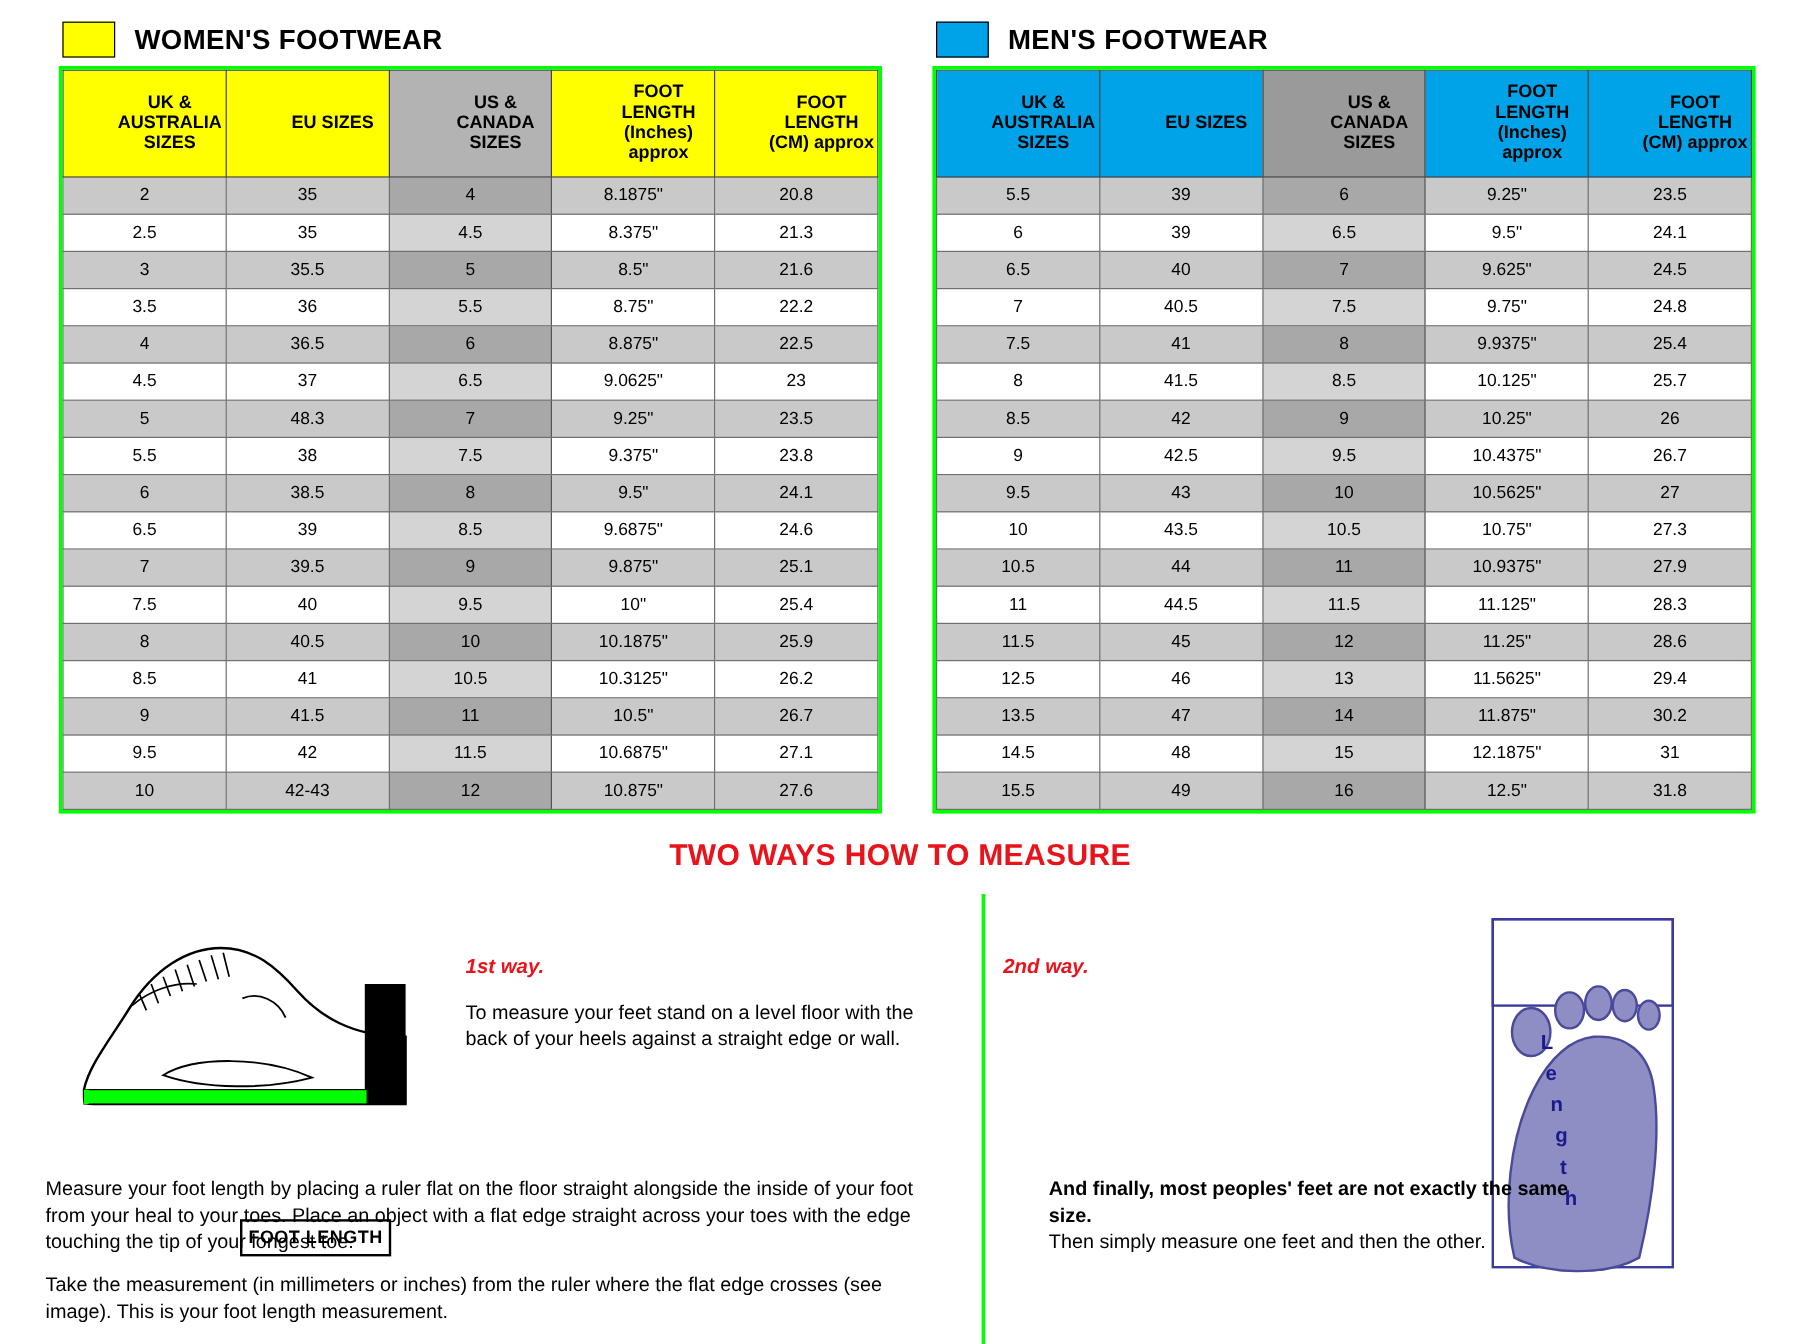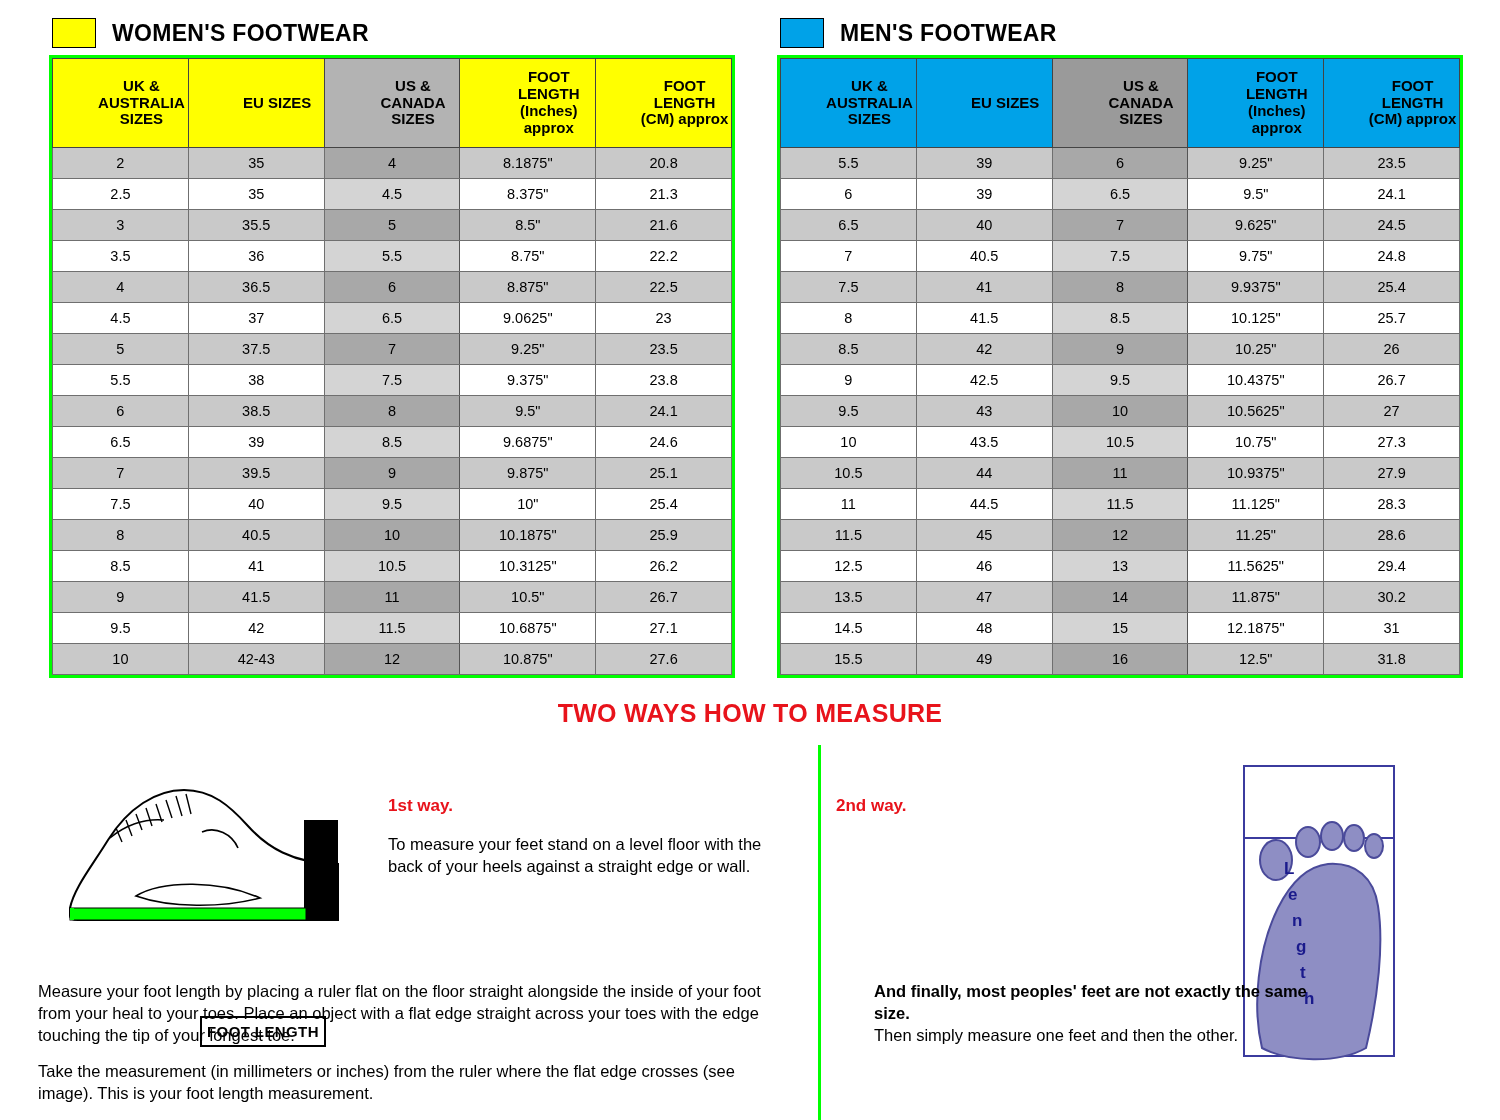--- a/index.html
+++ b/index.html
@@ -80,21 +80,21 @@
     left:818px;top:745px;
     width:3px;height:375px;
     background:#00ff00;
   }
   .lower{
     position:relative;
     margin-top:10px;
     height:350px;
   }
   .way-label{
-    color:#e8131b;font-weight:bold;font-size:17px;
+    color:#e8131b;font-weight:bold;font-size:17px;font-style:italic;
   }
   .way-text{
     font-size:16.5px;line-height:1.33;margin-top:18px;
   }
   .way1{position:absolute;left:388px;top:58px;width:400px;}
   .way2{position:absolute;left:836px;top:58px;width:380px;}
 
   .footnote{
     position:absolute;
     left:38px;top:980px;
@@ -180,21 +180,21 @@
           </tr>
           <tr>
             <td class="c0">4.5</td>
             <td class="c1">37</td>
             <td class="c2">6.5</td>
             <td class="c3">9.0625"</td>
             <td class="c4">23</td>
           </tr>
           <tr class="alt">
             <td class="c0">5</td>
-            <td class="c1">37.5</td>
+            <td class="c1">48.3</td>
             <td class="c2">7</td>
             <td class="c3">9.25"</td>
             <td class="c4">23.5</td>
           </tr>
           <tr>
             <td class="c0">5.5</td>
             <td class="c1">38</td>
             <td class="c2">7.5</td>
             <td class="c3">9.375"</td>
             <td class="c4">23.8</td>

